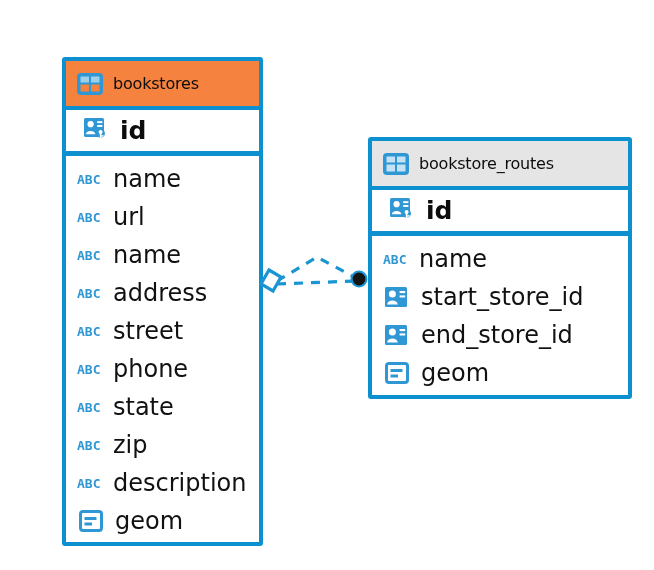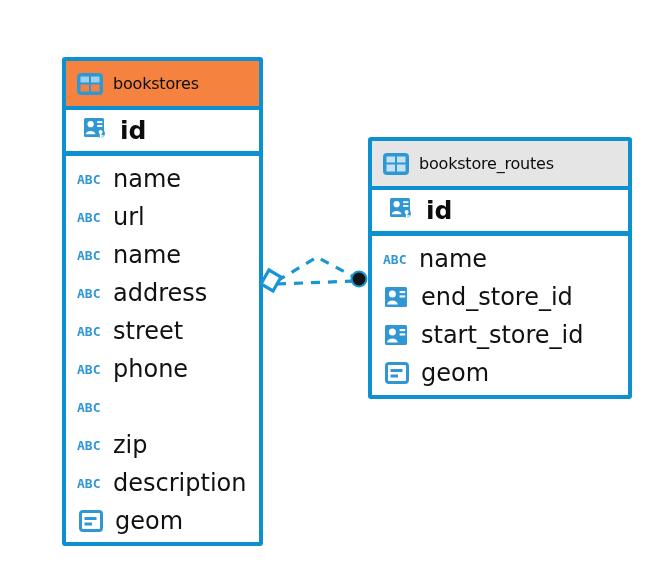--- a/index.html
+++ b/index.html
@@ -210,20 +210,21 @@
           </svg>
         </span>
         <span class="field-label">phone</span>
       </div>
       <div class="field-row">
         <span class="icon-slot small">
           <svg width="26" height="15" viewBox="0 0 26 15">
             <text x="0" y="12" font-family="&quot;DejaVu Sans Mono&quot;, monospace" font-size="13" font-weight="bold" fill="#2f97d4">ABC</text>
           </svg>
         </span>
+        <span class="field-label">state</span>
       </div>
       <div class="field-row">
         <span class="icon-slot small">
           <svg width="26" height="15" viewBox="0 0 26 15">
             <text x="0" y="12" font-family="&quot;DejaVu Sans Mono&quot;, monospace" font-size="13" font-weight="bold" fill="#2f97d4">ABC</text>
           </svg>
         </span>
         <span class="field-label">zip</span>
       </div>
       <div class="field-row">
@@ -291,33 +292,33 @@
       <div class="field-row">
         <span class="icon-slot">
           <svg width="24" height="21" viewBox="0 0 24 21">
             <rect x="0" y="0" width="22" height="20" rx="1.5" ry="1.5" fill="#2f97d4"></rect>
             <circle cx="7.4" cy="7.0" r="3.5" fill="#ffffff"></circle>
             <path d="M2.0 17.4 C2.7 12.3 12.1 12.3 12.8 17.4 Z" fill="#ffffff"></path>
             <rect x="14.6" y="4.0" width="5.6" height="2.1" fill="#ffffff"></rect>
             <rect x="14.6" y="8.4" width="5.6" height="2.1" fill="#ffffff"></rect>
           </svg>
         </span>
-        <span class="field-label">end_store_id</span>
+        <span class="field-label">start_store_id</span>
       </div>
       <div class="field-row">
         <span class="icon-slot">
           <svg width="24" height="21" viewBox="0 0 24 21">
             <rect x="0" y="0" width="22" height="20" rx="1.5" ry="1.5" fill="#2f97d4"></rect>
             <circle cx="7.4" cy="7.0" r="3.5" fill="#ffffff"></circle>
             <path d="M2.0 17.4 C2.7 12.3 12.1 12.3 12.8 17.4 Z" fill="#ffffff"></path>
             <rect x="14.6" y="4.0" width="5.6" height="2.1" fill="#ffffff"></rect>
             <rect x="14.6" y="8.4" width="5.6" height="2.1" fill="#ffffff"></rect>
           </svg>
         </span>
-        <span class="field-label">start_store_id</span>
+        <span class="field-label">end_store_id</span>
       </div>
       <div class="field-row">
         <span class="icon-slot">
           <svg width="25" height="22" viewBox="0 0 25 22">
             <rect x="1.5" y="1.5" width="21" height="19" rx="2.5" ry="2.5" fill="#ffffff" stroke="#2f97d4" stroke-width="3"></rect>
             <rect x="5.5" y="7" width="12" height="3" fill="#2f97d4"></rect>
             <rect x="5.5" y="12.5" width="7.5" height="3" fill="#2f97d4"></rect>
           </svg>
         </span>
         <span class="field-label">geom</span>

